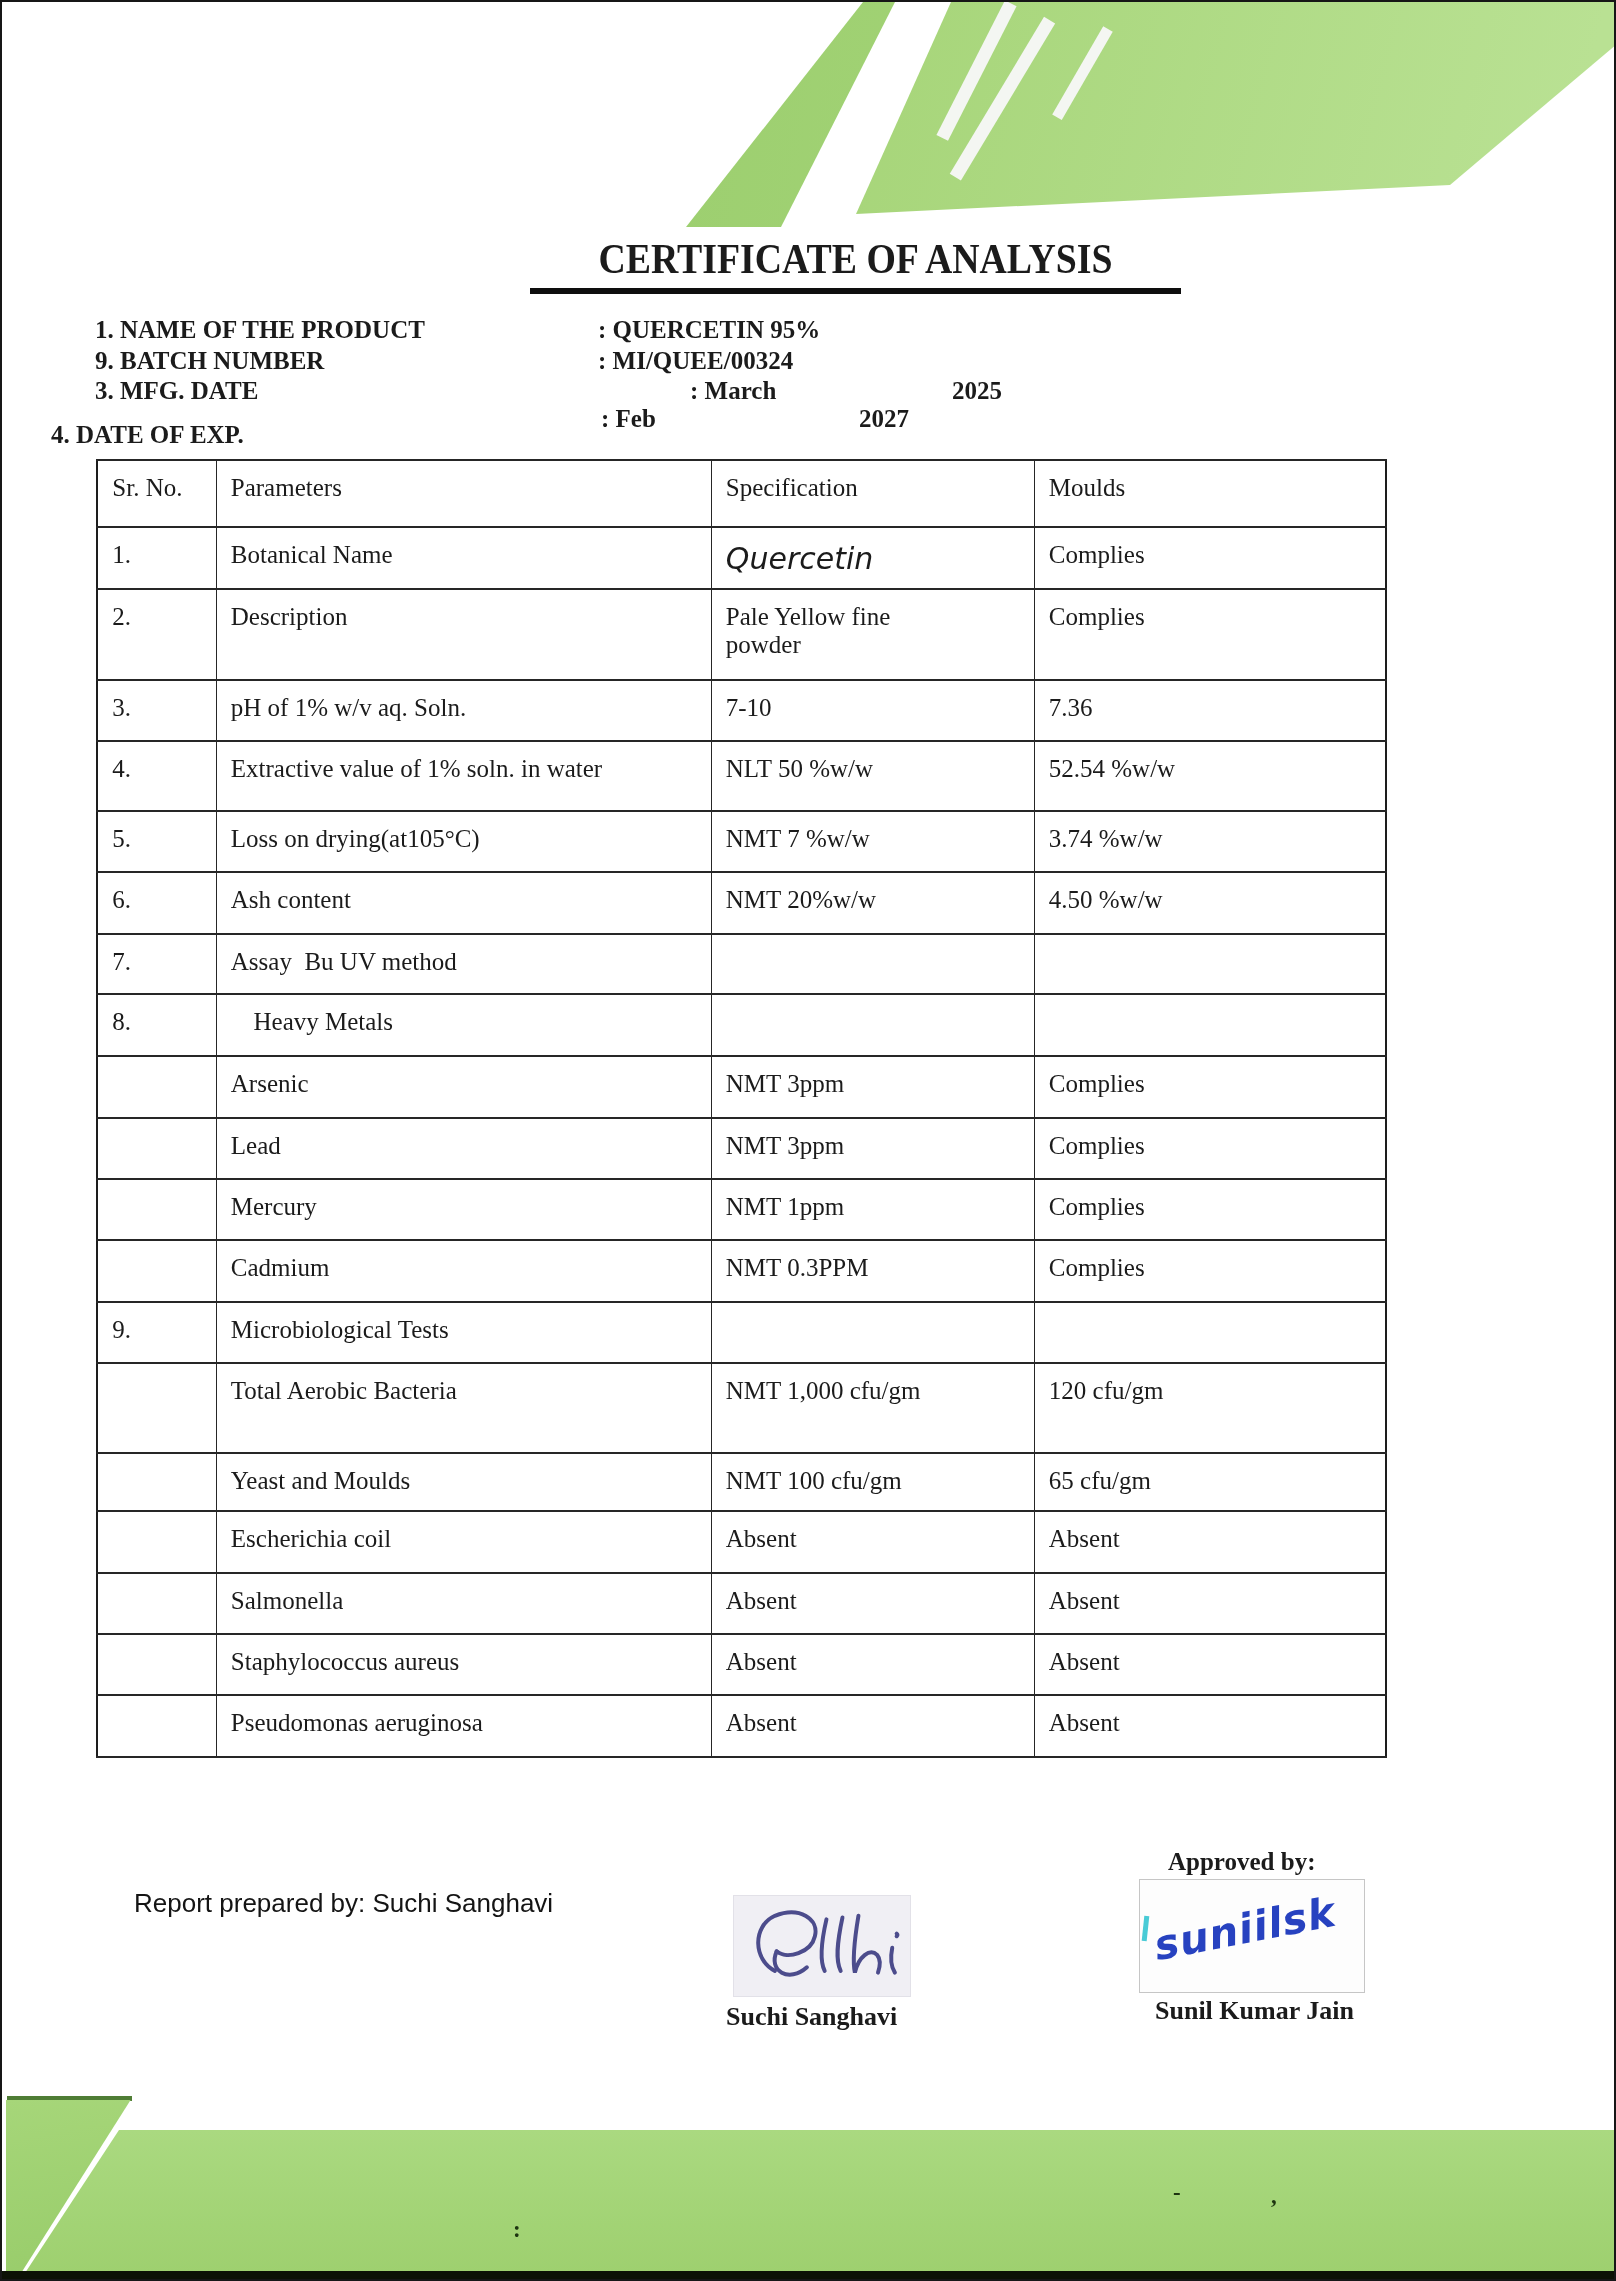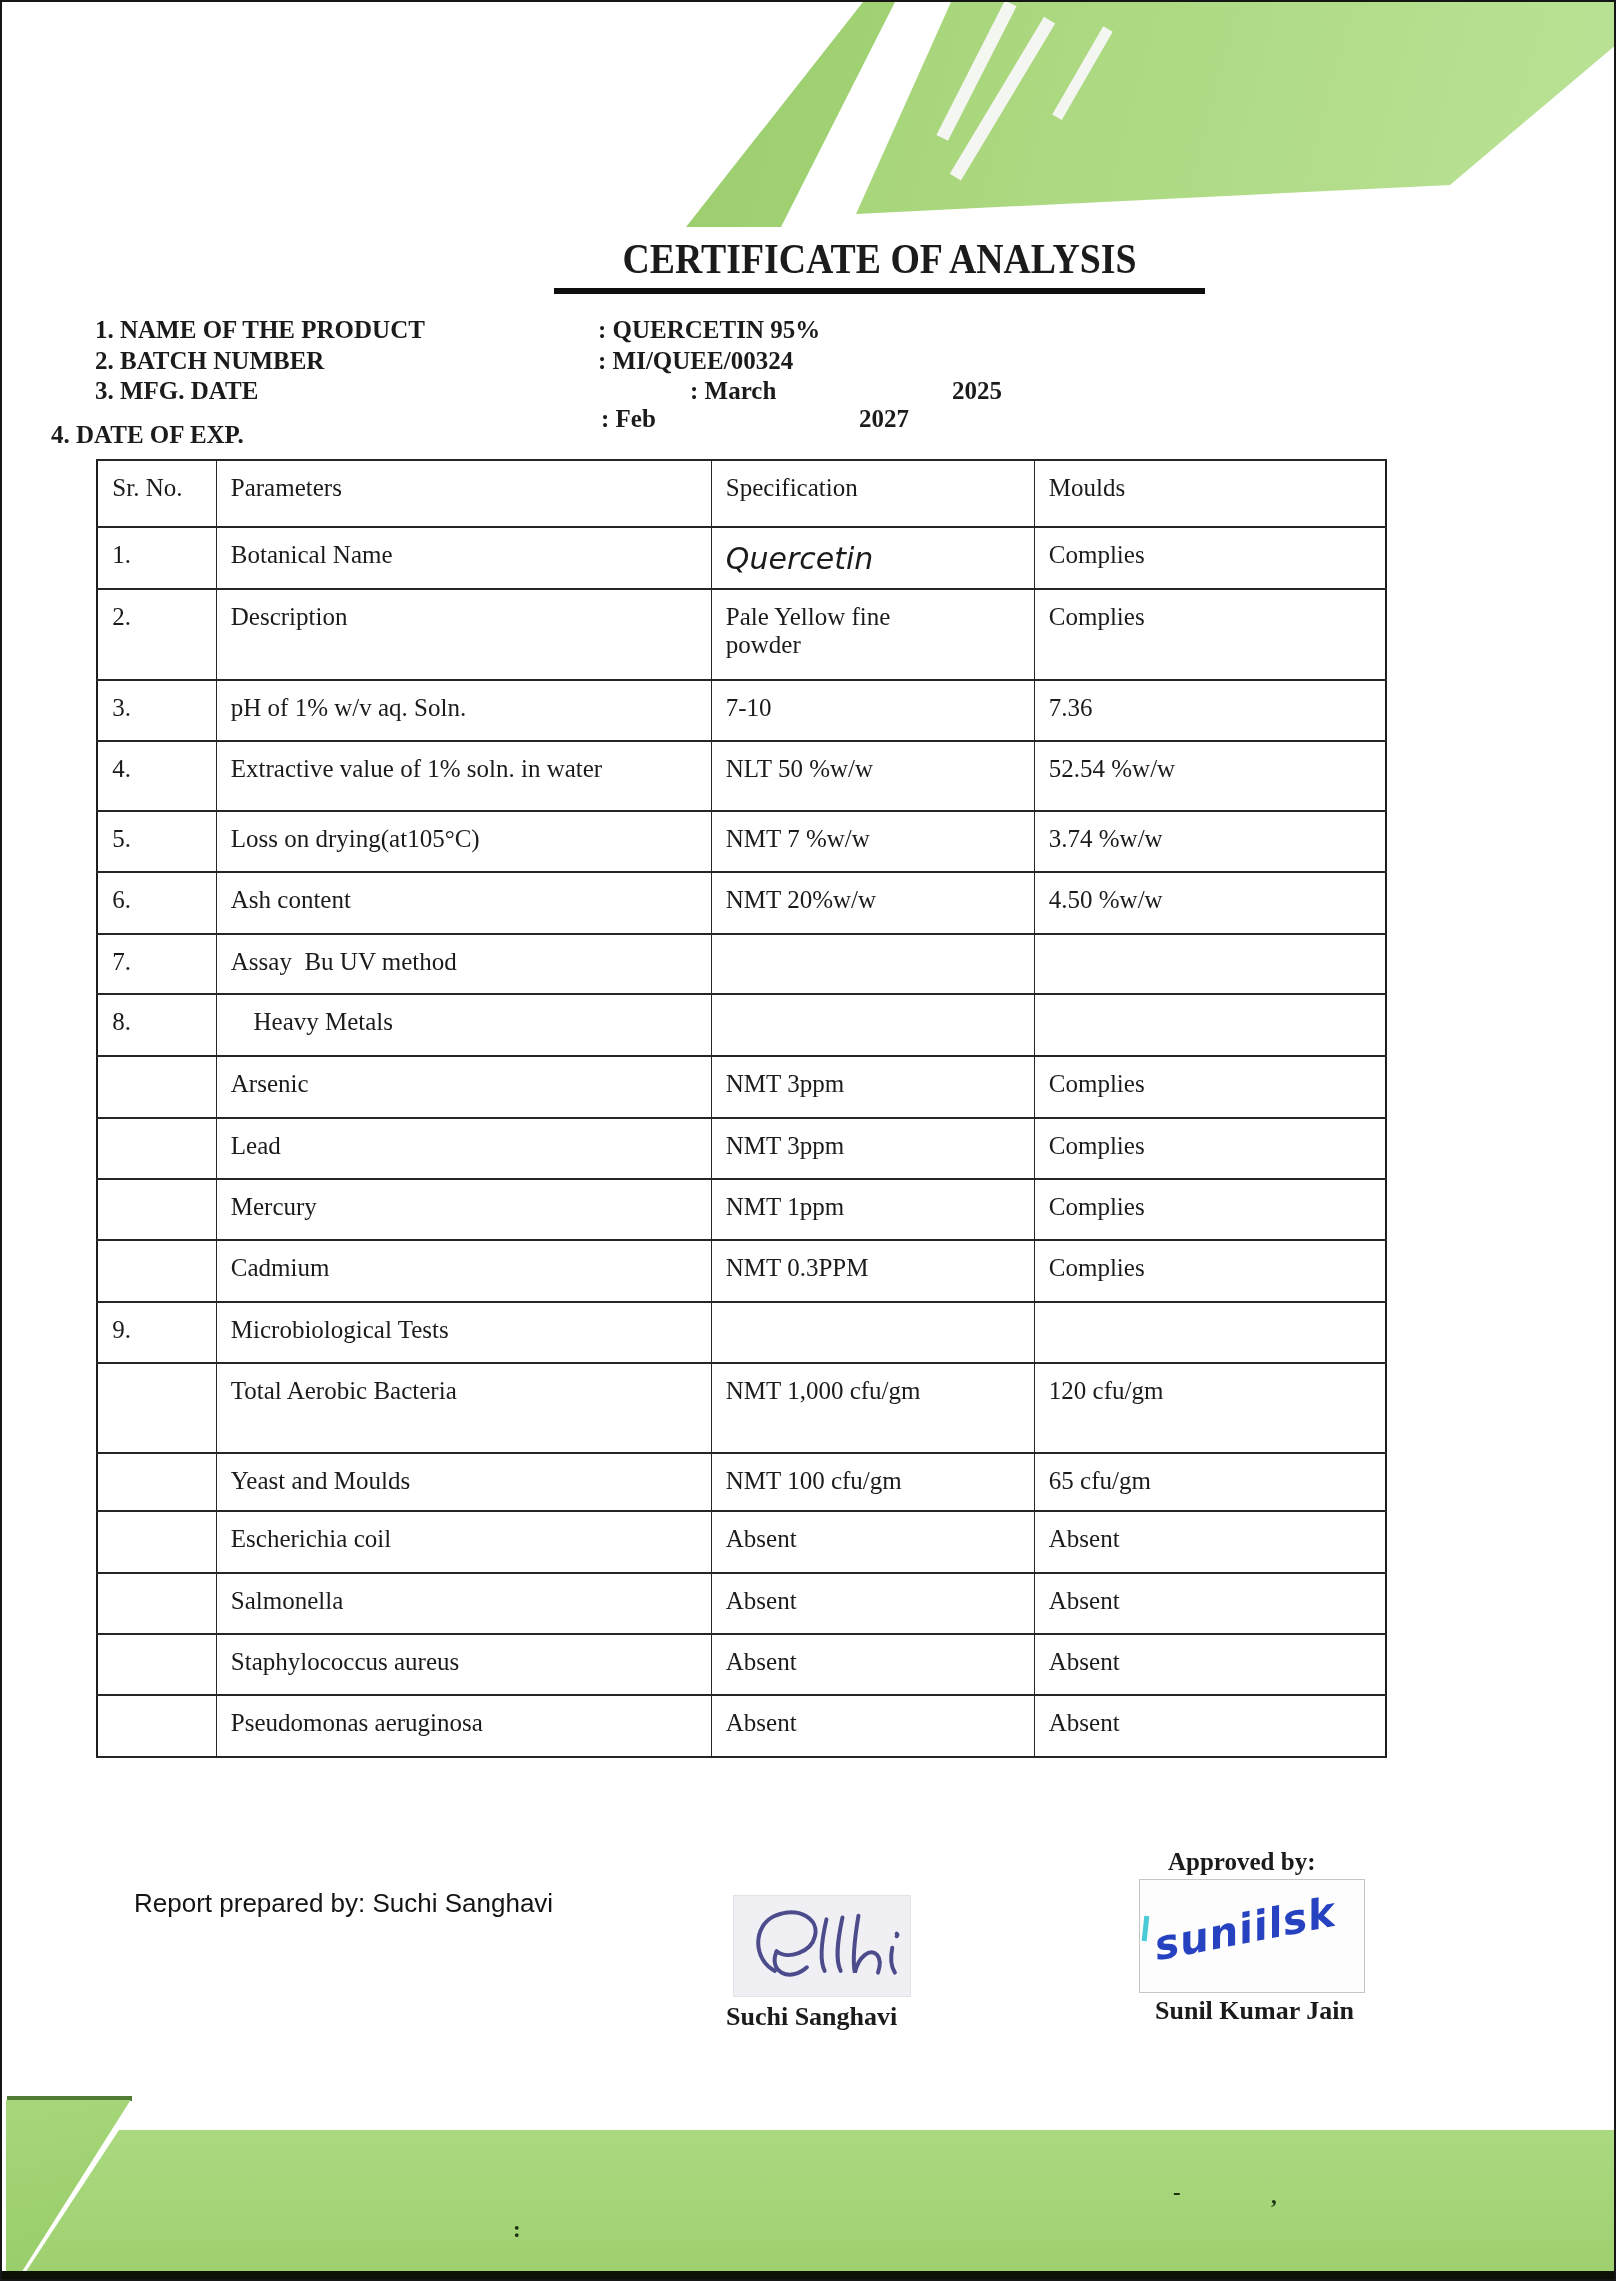--- a/index.html
+++ b/index.html
@@ -25,21 +25,21 @@
     background: linear-gradient(100deg, #94c966 10%, #aad87e 90%);
     clip-path: polygon(861px 0px, 893px 0px, 779px 225px, 684px 225px);
   }
   .slash { position: absolute; background: #f4f6f2; }
   .slash-a { left: 968px; top: -7.1px;  width: 12.5px; height: 151px; transform: rotate(27deg); }
   .slash-b { left: 994px; top: 5.3px;   width: 12.5px; height: 183px; transform: rotate(31deg); }
   .slash-c { left: 1075px; top: 19.6px;  width: 10.7px; height: 102px; transform: rotate(30deg); }
 
   
   .title {
-    position: absolute; left: 552px; top: 233px; width: 651px;
+    position: absolute; left: 528px; top: 233px; width: 651px;
     text-align: center;
     font-size: 42px; font-weight: bold; letter-spacing: 0px;
     border-bottom: 6.2px solid #0e0e0e;
     padding-bottom: 4.5px;
     white-space: nowrap;
   }
   .title > span { display:inline-block; transform: scaleX(0.90); transform-origin: 50% 50%; }
 
   
   .pi-line { position: absolute; font-weight: bold; font-size: 25px; white-space: nowrap; }
@@ -138,21 +138,21 @@
 
   <div class="title">
     <span>CERTIFICATE OF ANALYSIS</span>
   </div>
 
   <div class="pi-line pi-l1">
     <span class="pi-label">1. NAME OF THE PRODUCT</span>
     <span class="pi-value">: QUERCETIN 95%</span>
   </div>
   <div class="pi-line pi-l2">
-    <span class="pi-label">2. BATCH NUMBER</span>
+    <span class="pi-label">9. BATCH NUMBER</span>
     <span class="pi-value">: MI/QUEE/00324</span>
   </div>
   <div class="pi-line pi-l3">
     <span class="pi-label">3. MFG. DATE</span>
     <span class="pi-value">: March</span>
     <span class="pi-year">2025</span>
   </div>
   <div class="pi-line pi-l4">
     <span class="pi-label">4. DATE OF EXP.</span>
     <span class="pi-value">: Feb</span>

